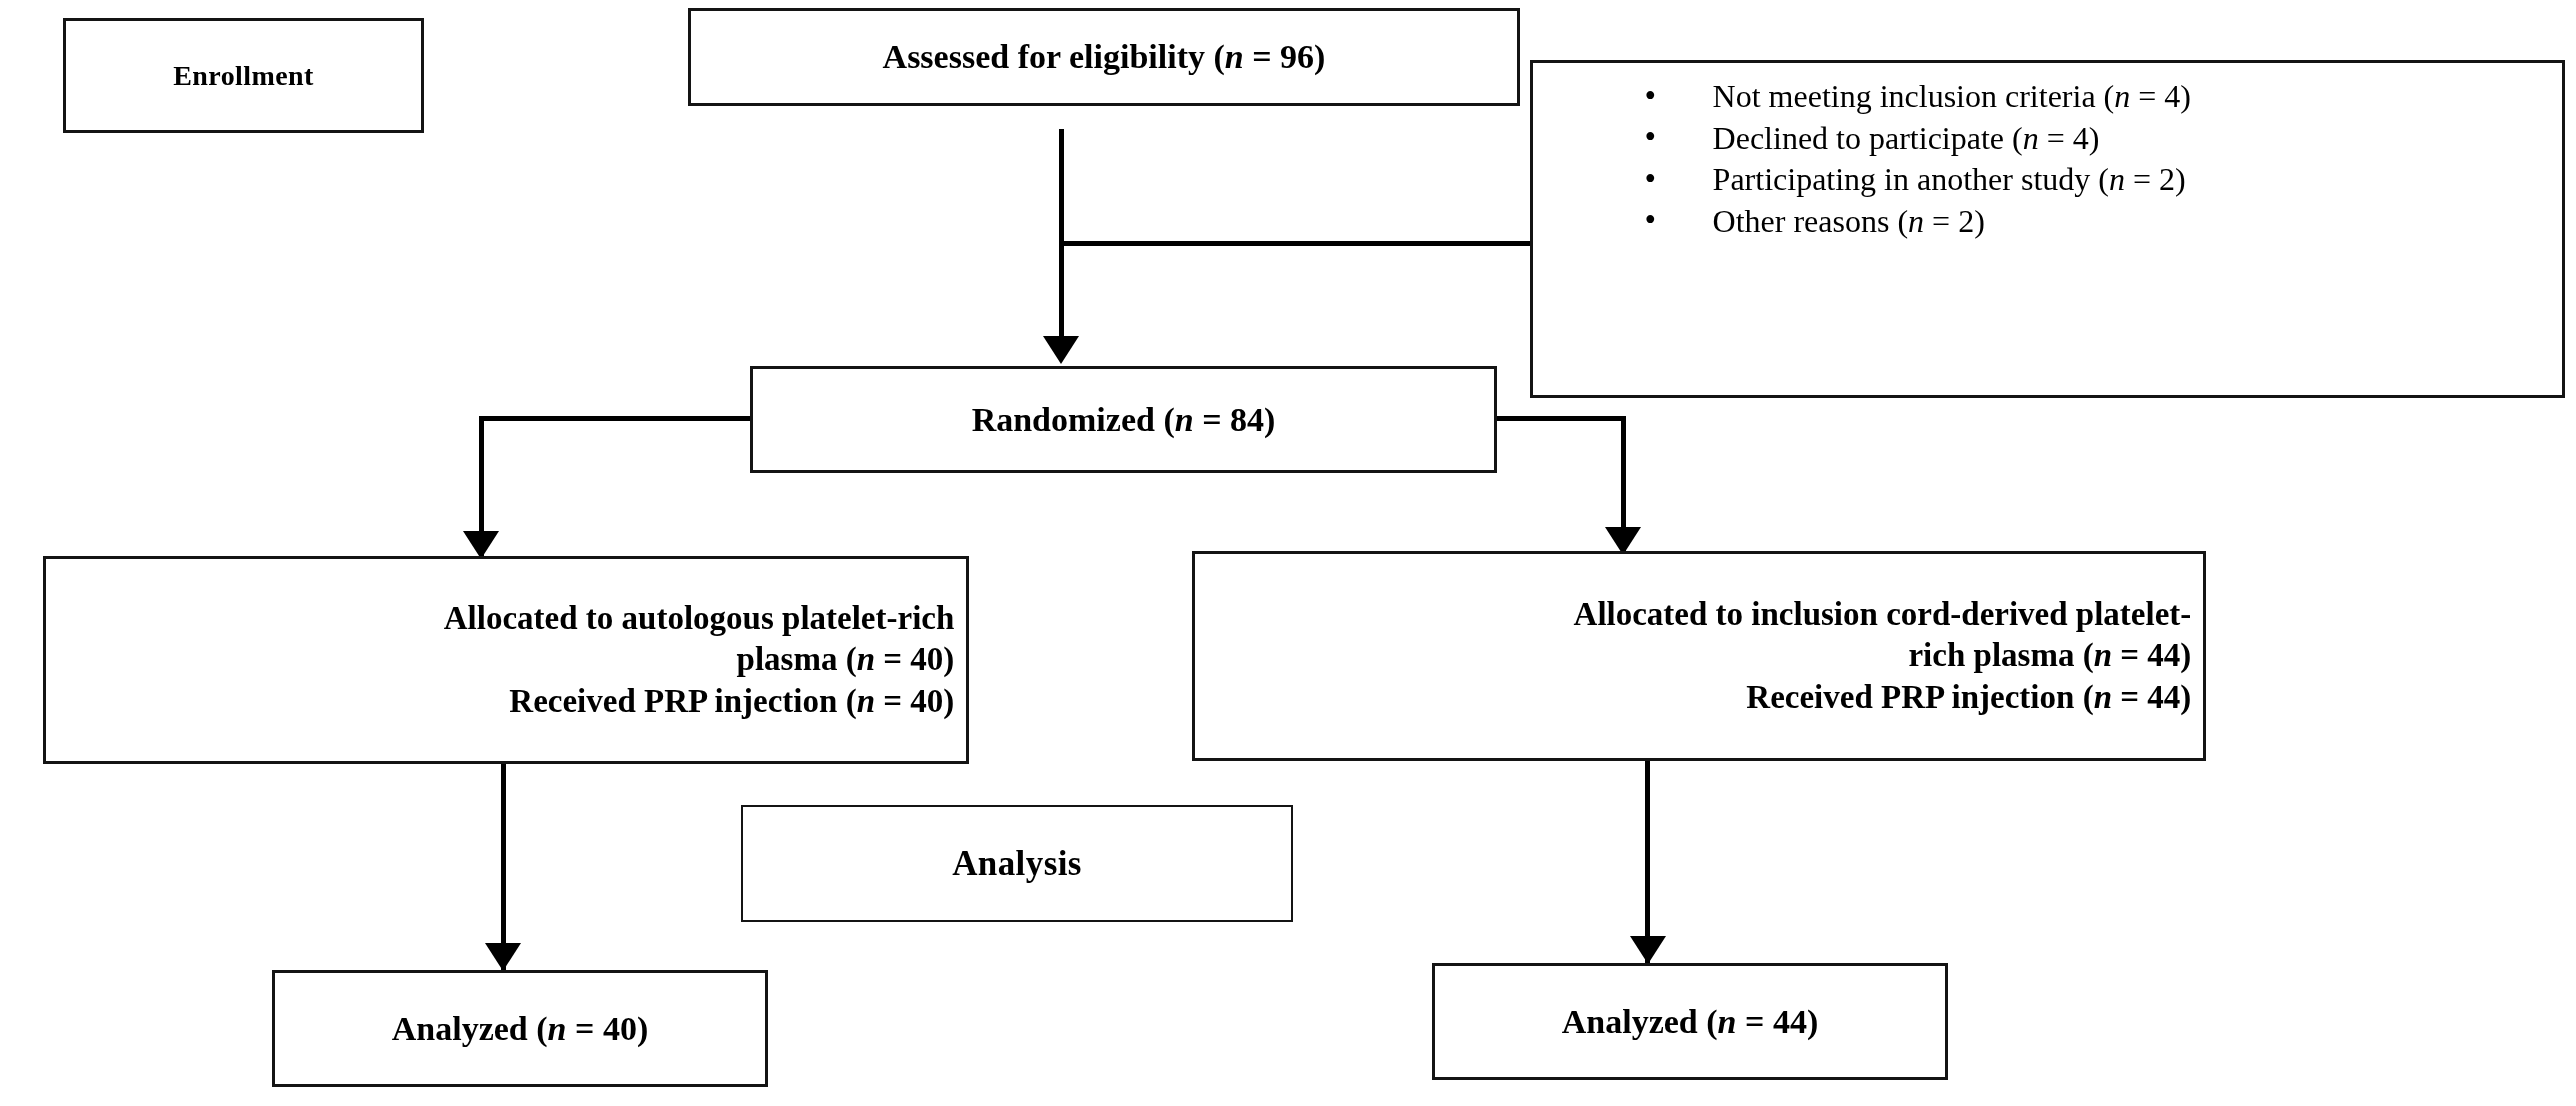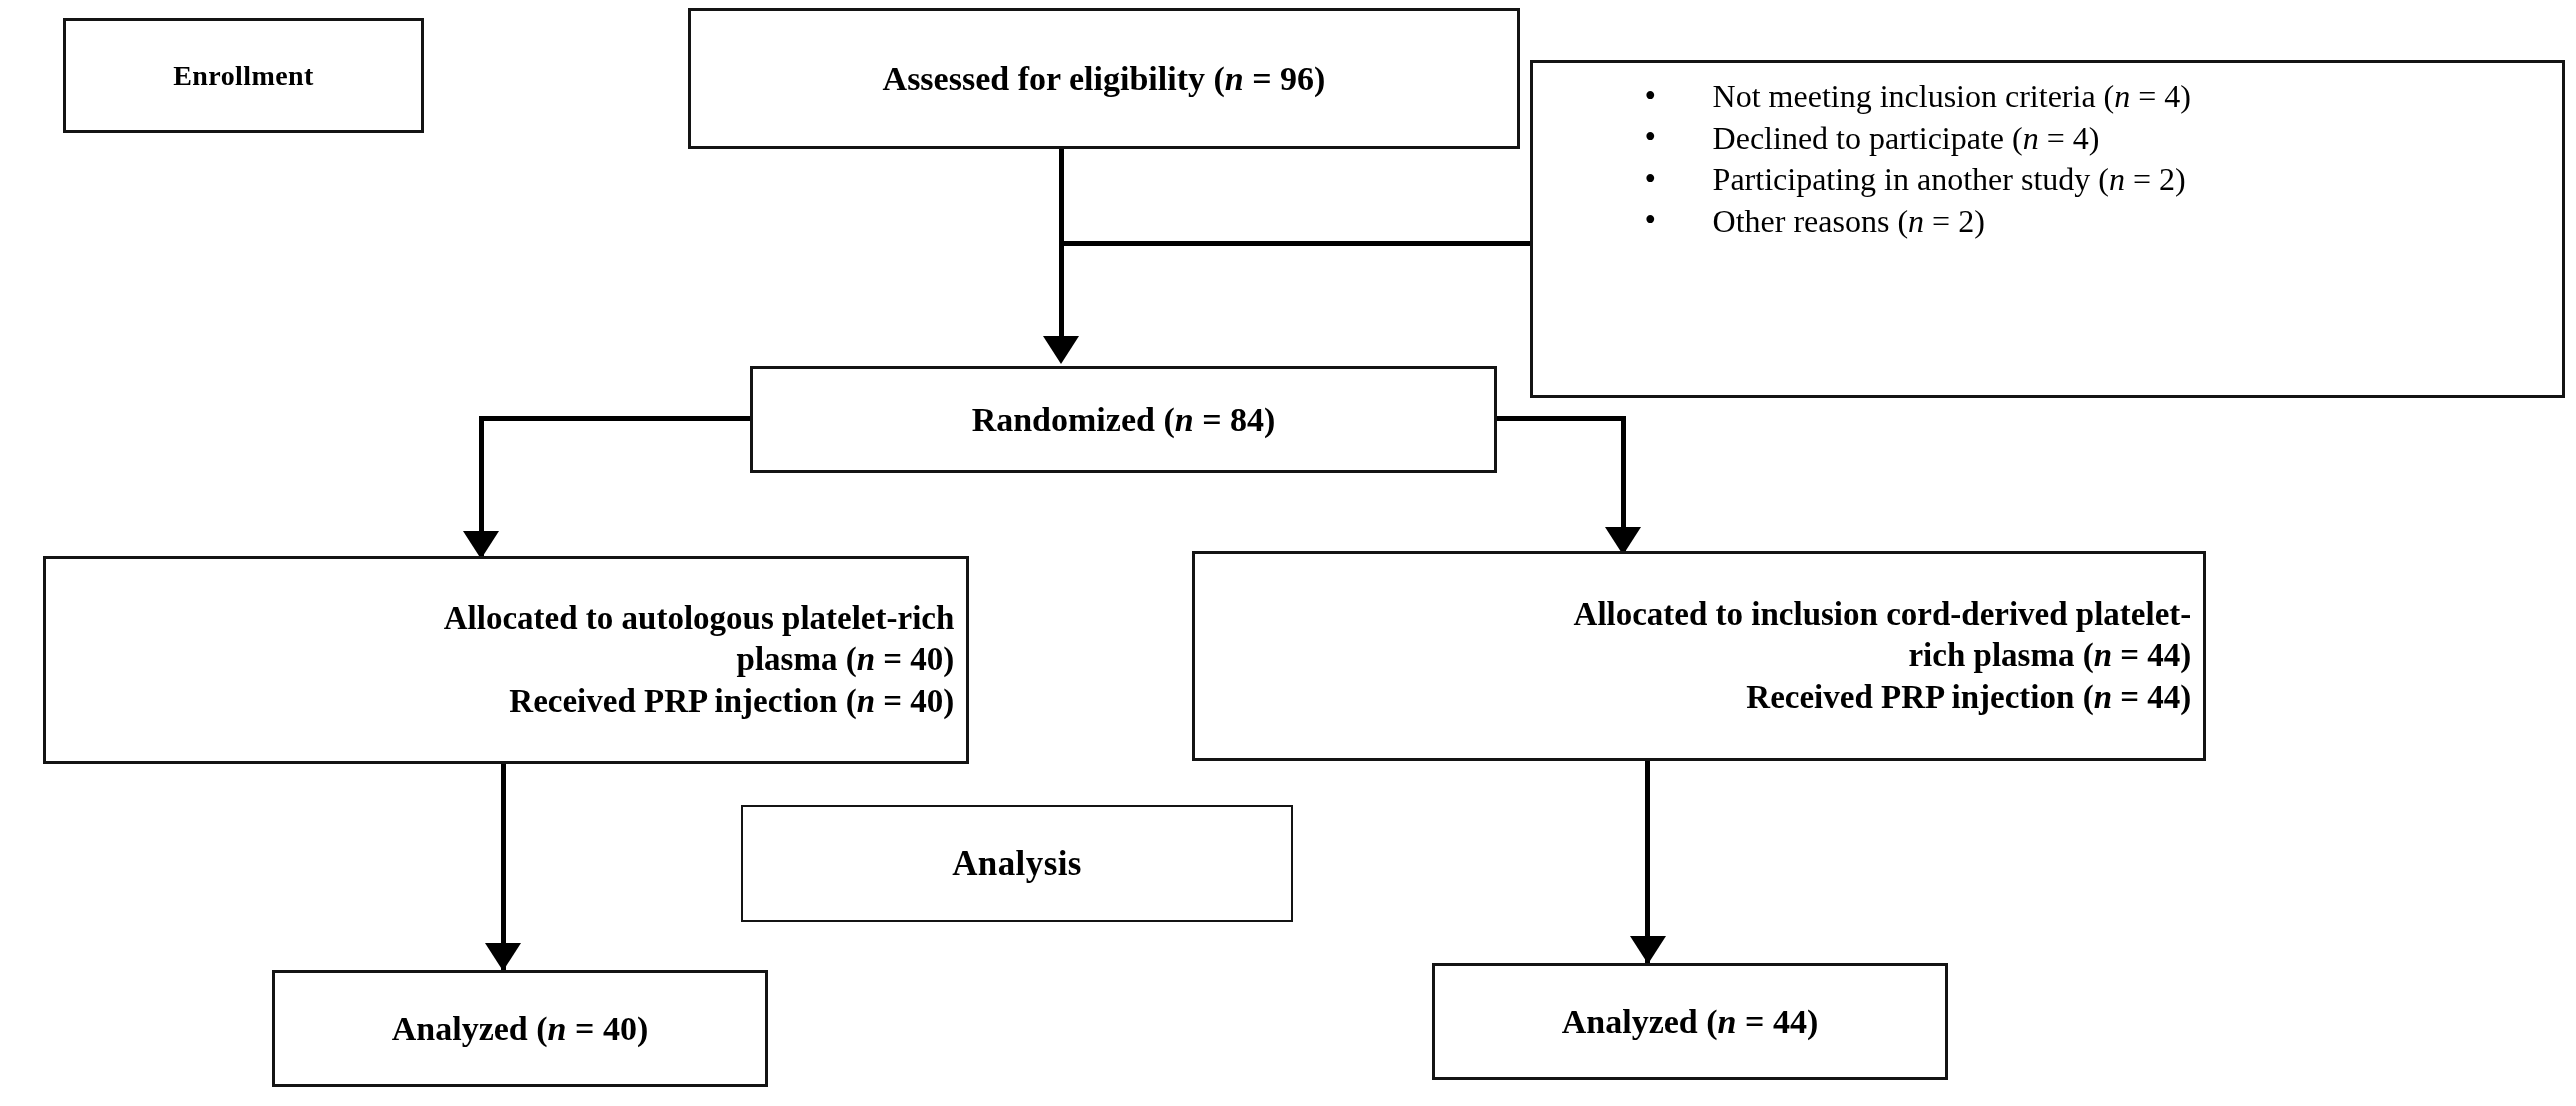--- a/index.html
+++ b/index.html
@@ -118,21 +118,21 @@
   <div class="conn vline" style="left:501px; top:762px; height:208px;"></div>
   <div class="arrowhead" style="left:485px; top:943px;"></div>
 
   <div class="conn vline" style="left:1645px; top:759px; height:204px;"></div>
   <div class="arrowhead" style="left:1630px; top:936px;"></div>
 
   <div class="node label-box" style="left:29px; top:18.3px; width:361px; height:115px; font-size:28px;margin-left:34px;">
     <span class="inner">Enrollment</span>
   </div>
 
-  <div class="node" style="left:688px; top:8.3px; width:832px; height:141px; font-size:34px;">
+  <div class="node" style="left:688px; top:8.3px; width:832px; height:98px; font-size:34px;">
     <span class="inner">
       <span class="b">Assessed for eligibility</span><span class="b">&nbsp;(</span><span class="b ital">n</span><span class="b">&nbsp;=&nbsp;</span><span class="b">96</span><span class="b">)</span>
     </span>
   </div>
 
   <div class="node" style="left:1530px; top:60px; width:1035px; height:338px; font-size:32px; align-items:flex-start;">
     <div class="excluded-body">
       <ul class="excl-list">
         <li>
           <span class="bullet">•</span><span>Not meeting inclusion criteria</span><span>&nbsp;(</span><span class="ital">n</span><span>&nbsp;=&nbsp;</span><span>4</span><span>)</span>

